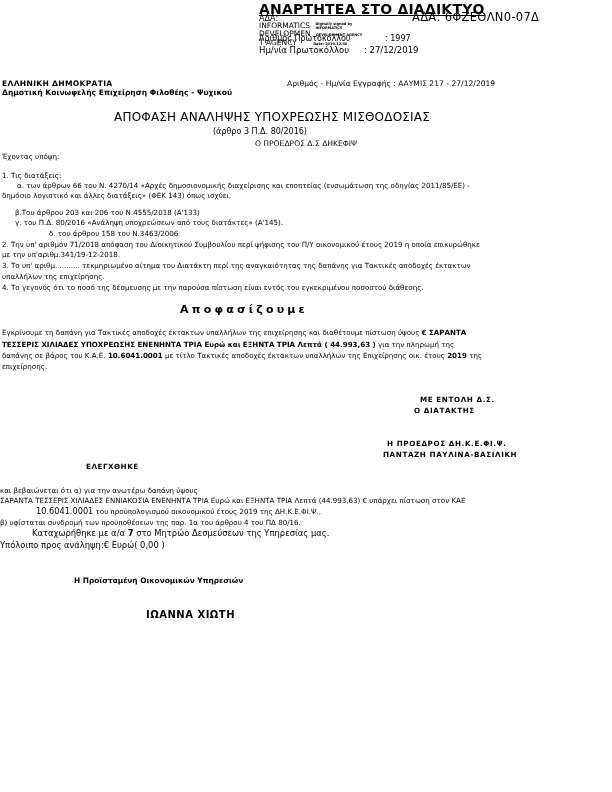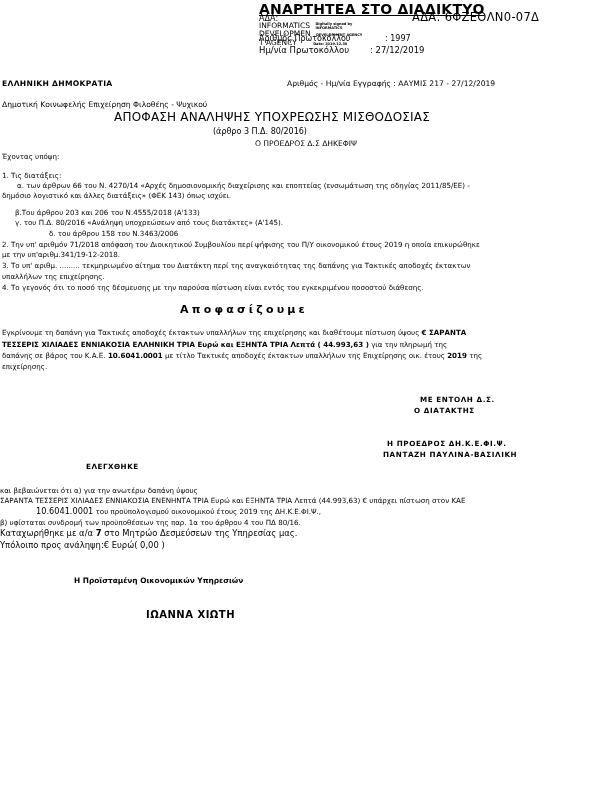--- a/index.html
+++ b/index.html
@@ -11,21 +11,21 @@
     .stamp-title { left: 259px; top: 1px; font-size: 14px; font-weight: bold; text-decoration: underline; letter-spacing: 0.2px; }
     .stamp-ada-label { left: 259px; top: 14px; font-size: 8px; }
     .stamp-ada-big { left: 412px; top: 10px; font-size: 11.5px; font-family: "DejaVu Sans", sans-serif; letter-spacing: 0.3px; }
     .stamp-informatics { left: 259px; top: 23px; font-size: 7.5px; line-height: 8px; }
     .stamp-mini { font-size: 3.5px; line-height: 4px; font-weight: bold; }
     .stamp-protocol { left: 259px; top: 34px; font-size: 8px; }
     .stamp-date { left: 259px; top: 45px; font-size: 8.5px; }
 
     
     .org-line1 { left: 2px; top: 79px; font-size: 7.6px; font-weight: bold; letter-spacing: 0.3px; }
-    .org-line2 { left: 2px; top: 88px; font-size: 7.6px; font-weight: normal; margin-top: 12px; }
+    .org-line2 { left: 2px; top: 88px; font-size: 7.6px; font-weight: bold; }
     .reg-line { left: 287px; top: 79px; font-size: 7.6px; }
 
     
     .title-main { left: 0; width: 544px; top: 110px; text-align: center; font-size: 12px; letter-spacing: 0.2px; }
     .title-sub { left: 0; width: 520px; top: 127px; text-align: center; font-size: 8px; }
     .title-sub2 { left: 0; width: 612px; top: 139px; text-align: center; font-size: 7.6px; }
 
     .body-line { left: 2px; font-size: 7.1px; line-height: 9px; }
     .indent1 { left: 17px; }
     .indent2 { left: 15px; }
@@ -66,21 +66,21 @@
 <div class="abs stamp-protocol">
   <span>Αριθμός Πρωτοκόλλου</span>
   <span style="margin-left:32px;">: 1997</span>
 </div>
 <div class="abs stamp-informatics" style="top:39px;">
   <span>T AGENCY</span>
   <span class="stamp-mini" style="margin-left:14px;">Date: 2019.12.30</span>
 </div>
 <div class="abs stamp-date">
   <span>Ημ/νία Πρωτοκόλλου</span>
-  <span style="margin-left:18px;">: 27/12/2019</span>
+  <span style="margin-left:12px;">: 27/12/2019</span>
 </div>
 
 <div class="abs org-line1">ΕΛΛΗΝΙΚΗ ΔΗΜΟΚΡΑΤΙΑ</div>
 <div class="abs org-line2">Δημοτική Κοινωφελής Επιχείρηση Φιλοθέης - Ψυχικού</div>
 <div class="abs reg-line">Αριθμός - Ημ/νία Εγγραφής : ΑΑΥΜΙΣ 217 - 27/12/2019</div>
 
 <div class="abs title-main">ΑΠΟΦΑΣΗ ΑΝΑΛΗΨΗΣ ΥΠΟΧΡΕΩΣΗΣ ΜΙΣΘΟΔΟΣΙΑΣ</div>
 <div class="abs title-sub">(άρθρο 3 Π.Δ. 80/2016)</div>
 <div class="abs title-sub2">Ο ΠΡΟΕΔΡΟΣ Δ.Σ ΔΗΚΕΦΙΨ</div>
 
@@ -95,38 +95,38 @@
 <div class="abs body-line" style="top:250px;">με την υπ'αριθμ.341/19-12-2018.</div>
 <div class="abs body-line" style="top:261px;">3.  Το υπ' αριθμ. ......... τεκμηριωμένο αίτημα του Διατάκτη περί της αναγκαιότητας της δαπάνης για Τακτικές αποδοχές έκτακτων</div>
 <div class="abs body-line" style="top:272px;">υπαλλήλων της επιχείρησης.</div>
 <div class="abs body-line" style="top:283px;">4. Το γεγονός ότι το ποσό της δέσμευσης με την παρούσα πίστωση είναι εντός του εγκεκριμένου ποσοστού διάθεσης.</div>
 
 <div class="abs decide">Αποφασίζουμε</div>
 <div class="abs body-line" style="top:328px;">
   <span>Εγκρίνουμε τη δαπάνη για Τακτικές αποδοχές έκτακτων υπαλλήλων της επιχείρησης και διαθέτουμε πίστωση ύψους </span><span class="bold">€ ΣΑΡΑΝΤΑ</span>
 </div>
 <div class="abs body-line" style="top:340px;">
-  <span class="bold">ΤΕΣΣΕΡΙΣ ΧΙΛΙΑΔΕΣ ΕΝΝΙΑΚΟΣΙΑ ΕΛΛΗΝΙΚΗ ΤΡΙΑ Ευρώ και ΕΞΗΝΤΑ ΤΡΙΑ Λεπτά ( 44.993,63 )</span><span> για την πληρωμή της</span>
+  <span class="bold">ΤΕΣΣΕΡΙΣ ΧΙΛΙΑΔΕΣ ΥΠΟΧΡΕΩΣΗΣ ΕΝΕΝΗΝΤΑ ΤΡΙΑ Ευρώ και ΕΞΗΝΤΑ ΤΡΙΑ Λεπτά ( 44.993,63 )</span><span> για την πληρωμή της</span>
 </div>
 <div class="abs body-line" style="top:351px;">
   <span>δαπάνης σε βάρος του  Κ.Α.Ε. </span><span class="bold">10.6041.0001</span><span> με τίτλο Τακτικές αποδοχές έκτακτων υπαλλήλων της Επιχείρησης οικ. έτους </span><span class="bold">2019</span><span> της</span>
 </div>
 <div class="abs body-line" style="top:362px;">επιχείρησης.</div>
 
 <div class="abs sig1">ΜΕ ΕΝΤΟΛΗ Δ.Σ.</div>
 <div class="abs sig2">Ο ΔΙΑΤΑΚΤΗΣ</div>
 <div class="abs sig3">Η ΠΡΟΕΔΡΟΣ ΔΗ.Κ.Ε.ΦΙ.Ψ.</div>
 <div class="abs sig4">ΠΑΝΤΑΖΗ ΠΑΥΛΙΝΑ-ΒΑΣΙΛΙΚΗ</div>
 
 <div class="abs checked">ΕΛΕΓΧΘΗΚΕ</div>
 <div class="abs fin-line" style="top:486px;">και βεβαιώνεται ότι α) για την ανωτέρω δαπάνη ύψους</div>
 <div class="abs fin-line" style="top:496px;">ΣΑΡΑΝΤΑ ΤΕΣΣΕΡΙΣ ΧΙΛΙΑΔΕΣ ΕΝΝΙΑΚΟΣΙΑ ΕΝΕΝΗΝΤΑ ΤΡΙΑ Ευρώ και ΕΞΗΝΤΑ ΤΡΙΑ Λεπτά (44.993,63) € υπάρχει πίστωση στον ΚΑΕ</div>
 <div class="abs fin-line" style="top:507px;padding-left:36px;">
   <span style="font-size:8.2px;">10.6041.0001</span><span> του προϋπολογισμού οικονομικού έτους 2019 της ΔΗ.Κ.Ε.ΦΙ.Ψ.,</span>
 </div>
 <div class="abs fin-line" style="top:518px;">β) υφίσταται συνδρομή των προϋποθέσεων της παρ. 1α του άρθρου 4 του ΠΔ 80/16.</div>
-<div class="abs fin-line-lg" style="top:528px;">
+<div class="abs fin-line-lg" style="top:528px;padding-left:32px;">
   <span>Καταχωρήθηκε με α/α </span><span class="bold">7</span><span> στο Μητρώο Δεσμεύσεων της Υπηρεσίας μας.</span>
 </div>
 <div class="abs fin-line-lg" style="top:540px;">Υπόλοιπο προς ανάληψη:€  Ευρώ( 0,00 )</div>
 
 <div class="abs head-fin">Η Προϊσταμένη Οικονομικών Υπηρεσιών</div>
 <div class="abs head-name">ΙΩΑΝΝΑ ΧΙΩΤΗ</div>
 
 </body></html>

